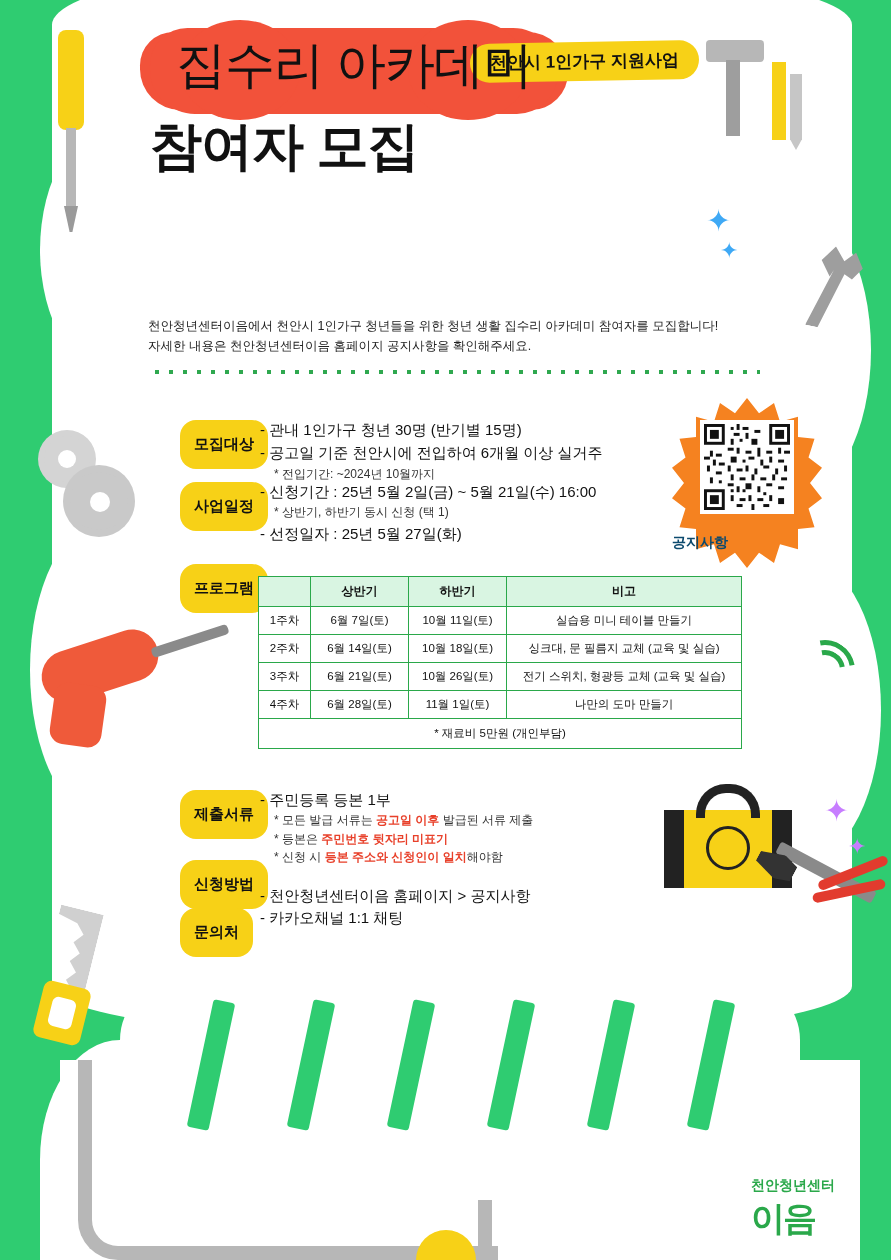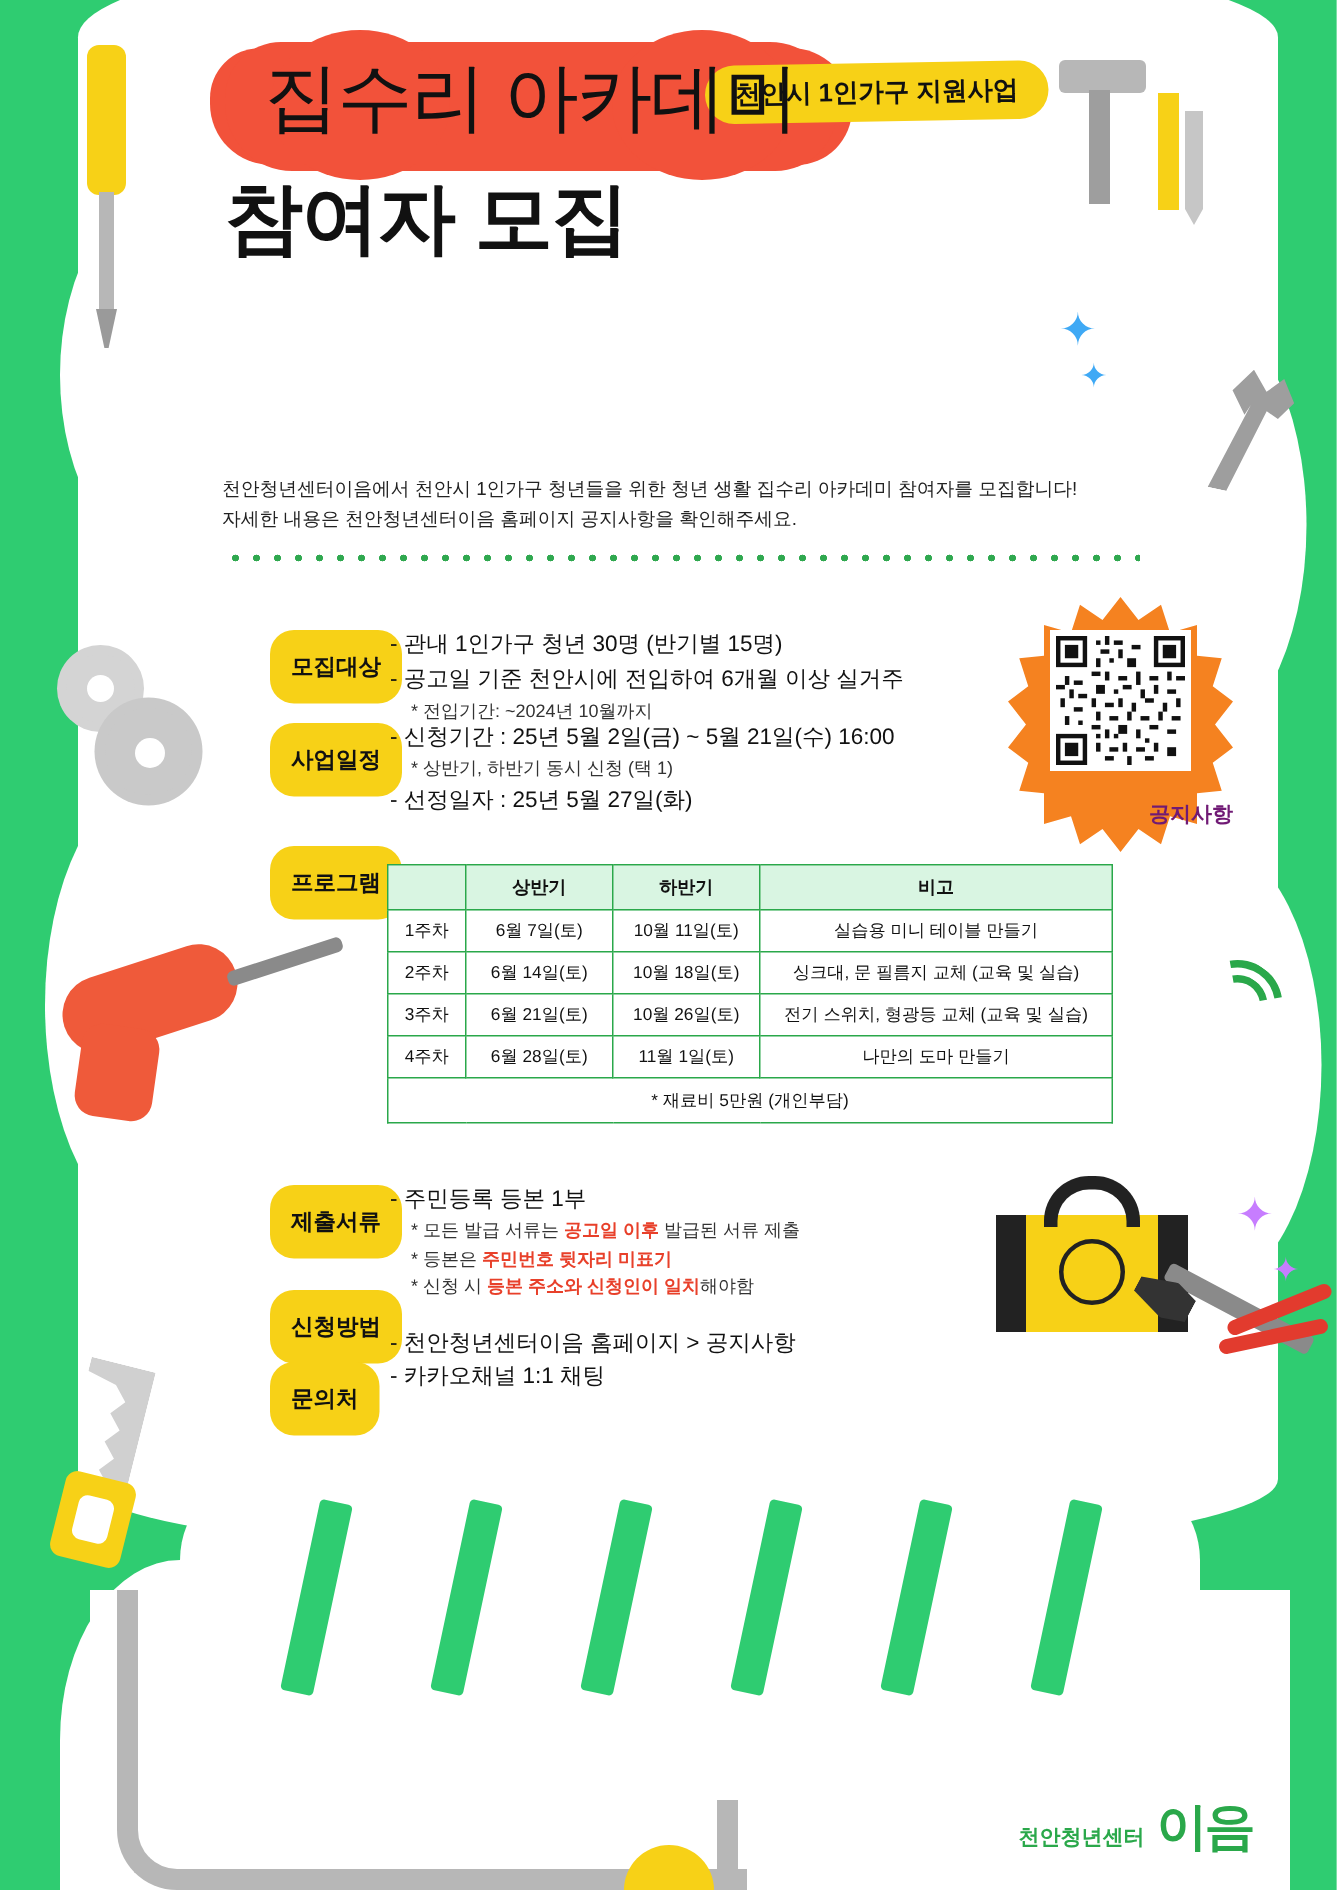--- a/index.html
+++ b/index.html
@@ -138,41 +138,41 @@
   }
   .burst {
     position:absolute; inset:0; background:#f58220;
     clip-path: polygon(50% 0%,58% 9%,68% 3%,72% 14%,84% 11%,84% 23%,95% 24%,91% 35%,100% 41%,92% 50%,100% 59%,91% 65%,95% 76%,84% 77%,84% 89%,72% 86%,68% 97%,58% 91%,50% 100%,42% 91%,32% 97%,28% 86%,16% 89%,16% 77%,5% 76%,9% 65%,0% 59%,8% 50%,0% 41%,9% 35%,5% 24%,16% 23%,16% 11%,28% 14%,32% 3%,42% 9%);
   }
   .qr-img {
     position:absolute; left:28px; top:22px; width:94px; height:94px;
     background:#fff; padding:4px;
   }
   .qr-label {
-    position:absolute; left:0; right:0; bottom:16px; text-align:right;
-    font-size:14px; font-weight:800; color:#701a75;
+    position:absolute; left:0; right:0; bottom:16px; text-align:left;
+    font-size:14px; font-weight:800; color:#0c4a6e;
   }
 
   
   .ptable {
     position:absolute; left:258px; top:562px; width:484px;
     border-collapse: collapse; background:#fff;
     border:1.5px solid #2aa84a;
     font-size:11.5px;
     margin-top:14px;
   }
   .ptable th, .ptable td {
     border:1px solid #2aa84a; text-align:center; padding:6px 2px; color:#111;
   }
   .ptable thead th { background:#d9f5e2; font-weight:700; font-size:12px; }
   .ptable tfoot td { font-size:11.5px; padding:7px 2px; }
 
   
   .logo {
-    position:absolute; right:56px; bottom:26px; display:flex; align-items:flex-end; gap:8px;
+    position:absolute; right:56px; bottom:26px; display:flex; align-items:flex-start; gap:8px;flex-direction:column;
   }
   .logo-text { font-size:14px; font-weight:800; color:#2aa84a; }
   .logo-mark { font-size:34px; font-weight:800; color:#2aa84a; line-height:0.9; letter-spacing:-2px; }
 
   
   .tool { position:absolute; }
   .screwdriver-h { left:58px; top:30px; width:26px; height:100px; background:#f7d117; border-radius:8px; }
   .screwdriver-s { left:66px; top:128px; width:10px; height:80px; background:#b7b7b7; }
   .screwdriver-t { left:64px; top:206px; width:14px; height:26px; background:#9a9a9a; clip-path: polygon(0 0,100% 0,60% 100%,40% 100%); }
 

